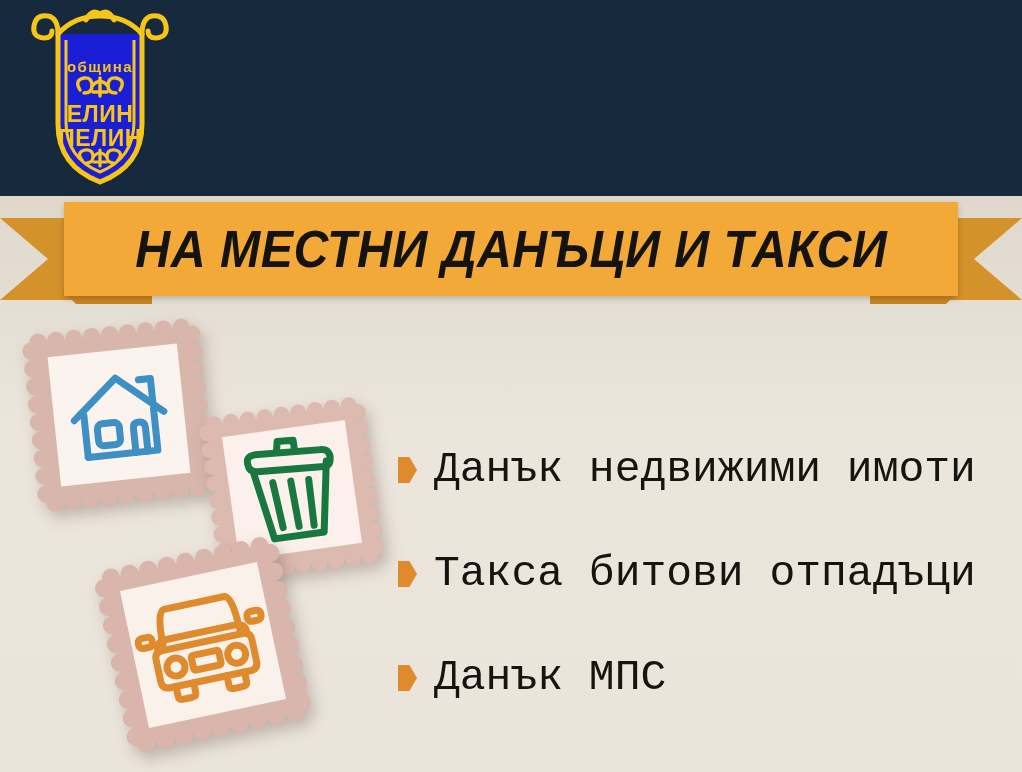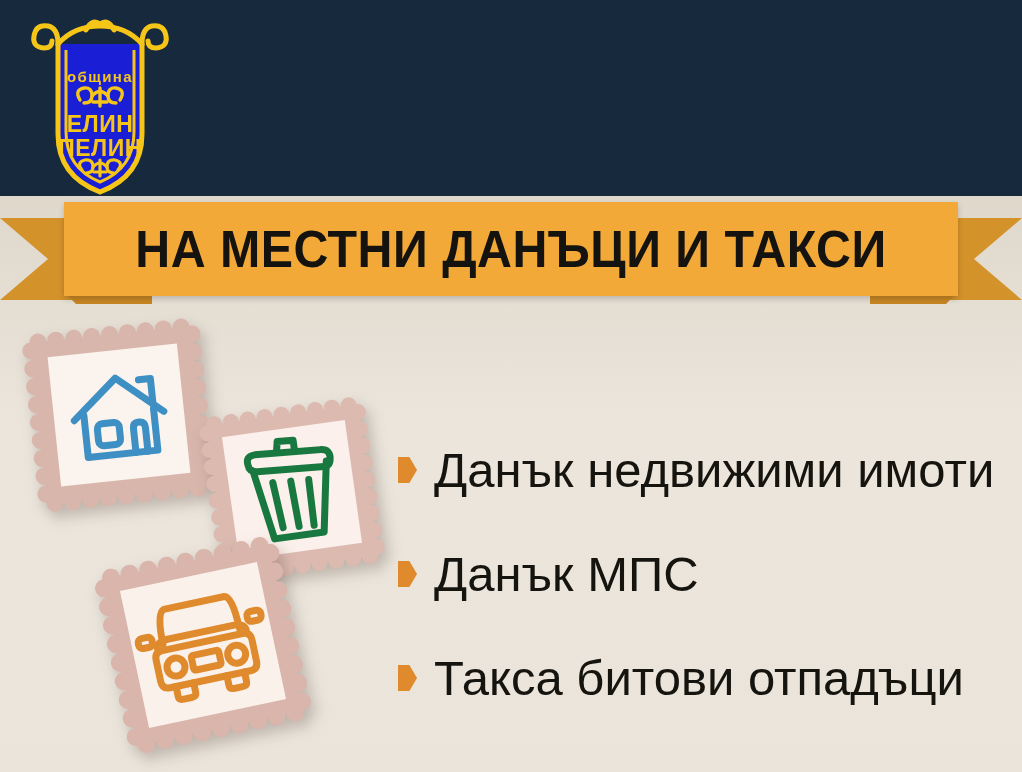--- a/index.html
+++ b/index.html
@@ -28,21 +28,20 @@
     left: 0; top: 0;
     width: 1022px;
     height: 196px;
     background: #16293D;
     z-index: 6;
   }
   .header-inner {
     position: relative;
     width: 100%;
     height: 100%;
-    margin-top: 10px;
   }
 
   
   .logo {
     position: absolute;
     left: 24px;
     top: 6px;
     width: 152px;
     height: 182px;
   }
@@ -106,20 +105,21 @@
     position: absolute;
     left: 64px;
     top: 6px;
     width: 894px;
     height: 94px;
     background: #F2A938;
     display: flex;
     align-items: center;
     justify-content: center;
     box-shadow: 0 3px 6px rgba(0,0,0,0.18);
+    font-style: italic;
   }
   .ribbon-text {
     color: #15130F;
     font-family: "Liberation Sans", sans-serif;
     font-weight: 700;
     font-size: 52px;
     line-height: 52px;
     letter-spacing: 0.5px;
     white-space: nowrap;
     transform: scaleX(0.93);
@@ -156,22 +156,22 @@
   }
   .bullet-marker {
     flex: 0 0 auto;
     width: 19px;
     height: 26px;
     margin-right: 17px;
     background: #E08A2E;
     clip-path: polygon(0 0, 60% 0, 100% 50%, 60% 100%, 0 100%);
   }
   .bullet-text {
-    font-family: Liberation Sans, sans-serif;
-    font-size: 49px;
+    font-family: Liberation Mono, monospace;
+    font-size: 43px;
     line-height: 48px;
     color: #16140F;
     white-space: nowrap;
   }
 </style>
 </head>
 <body>
 
 <div class="poster">
 
@@ -410,23 +410,23 @@
 
   <div class="bullets">
 
     <div class="bullet-row">
       <span class="bullet-marker"></span>
       <span class="bullet-text">Данък недвижими имоти</span>
     </div>
 
     <div class="bullet-row">
       <span class="bullet-marker"></span>
-      <span class="bullet-text">Данък МПС</span>
+      <span class="bullet-text">Такса битови отпадъци</span>
     </div>
 
     <div class="bullet-row">
       <span class="bullet-marker"></span>
-      <span class="bullet-text">Такса битови отпадъци</span>
+      <span class="bullet-text">Данък МПС</span>
     </div>
 
   </div>
 
 </div>
 
 </body></html>

